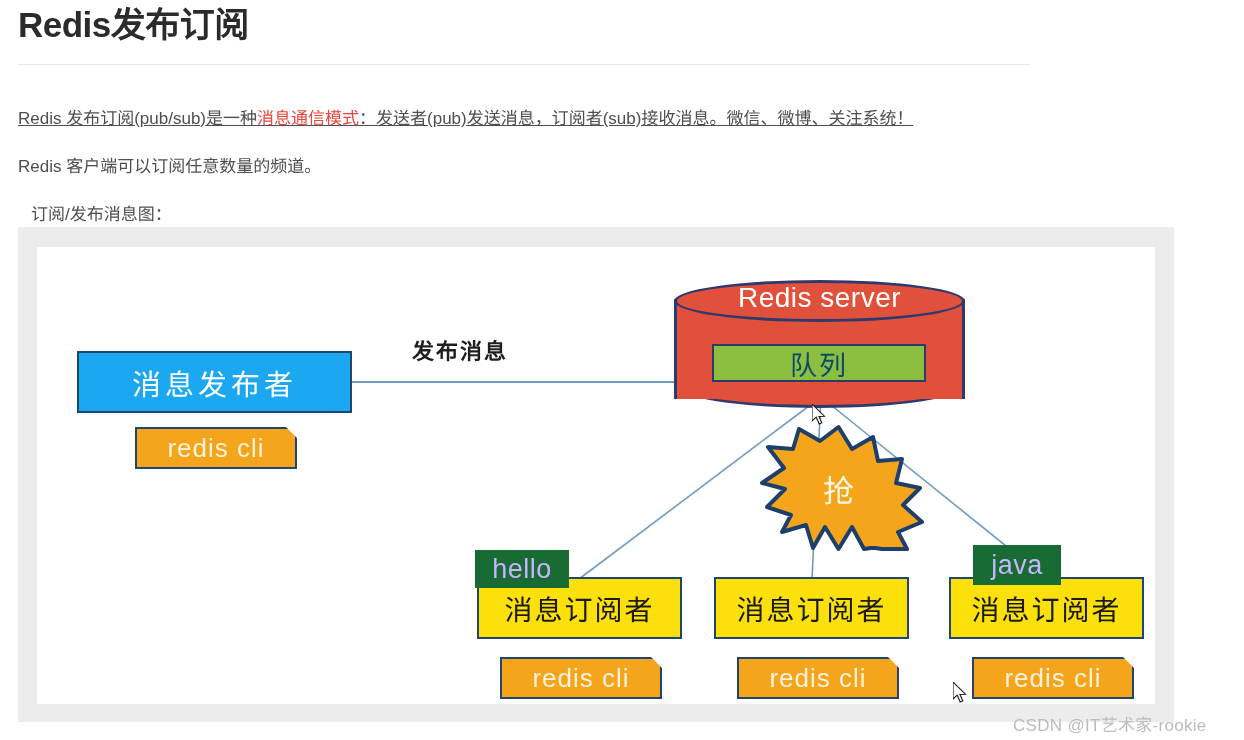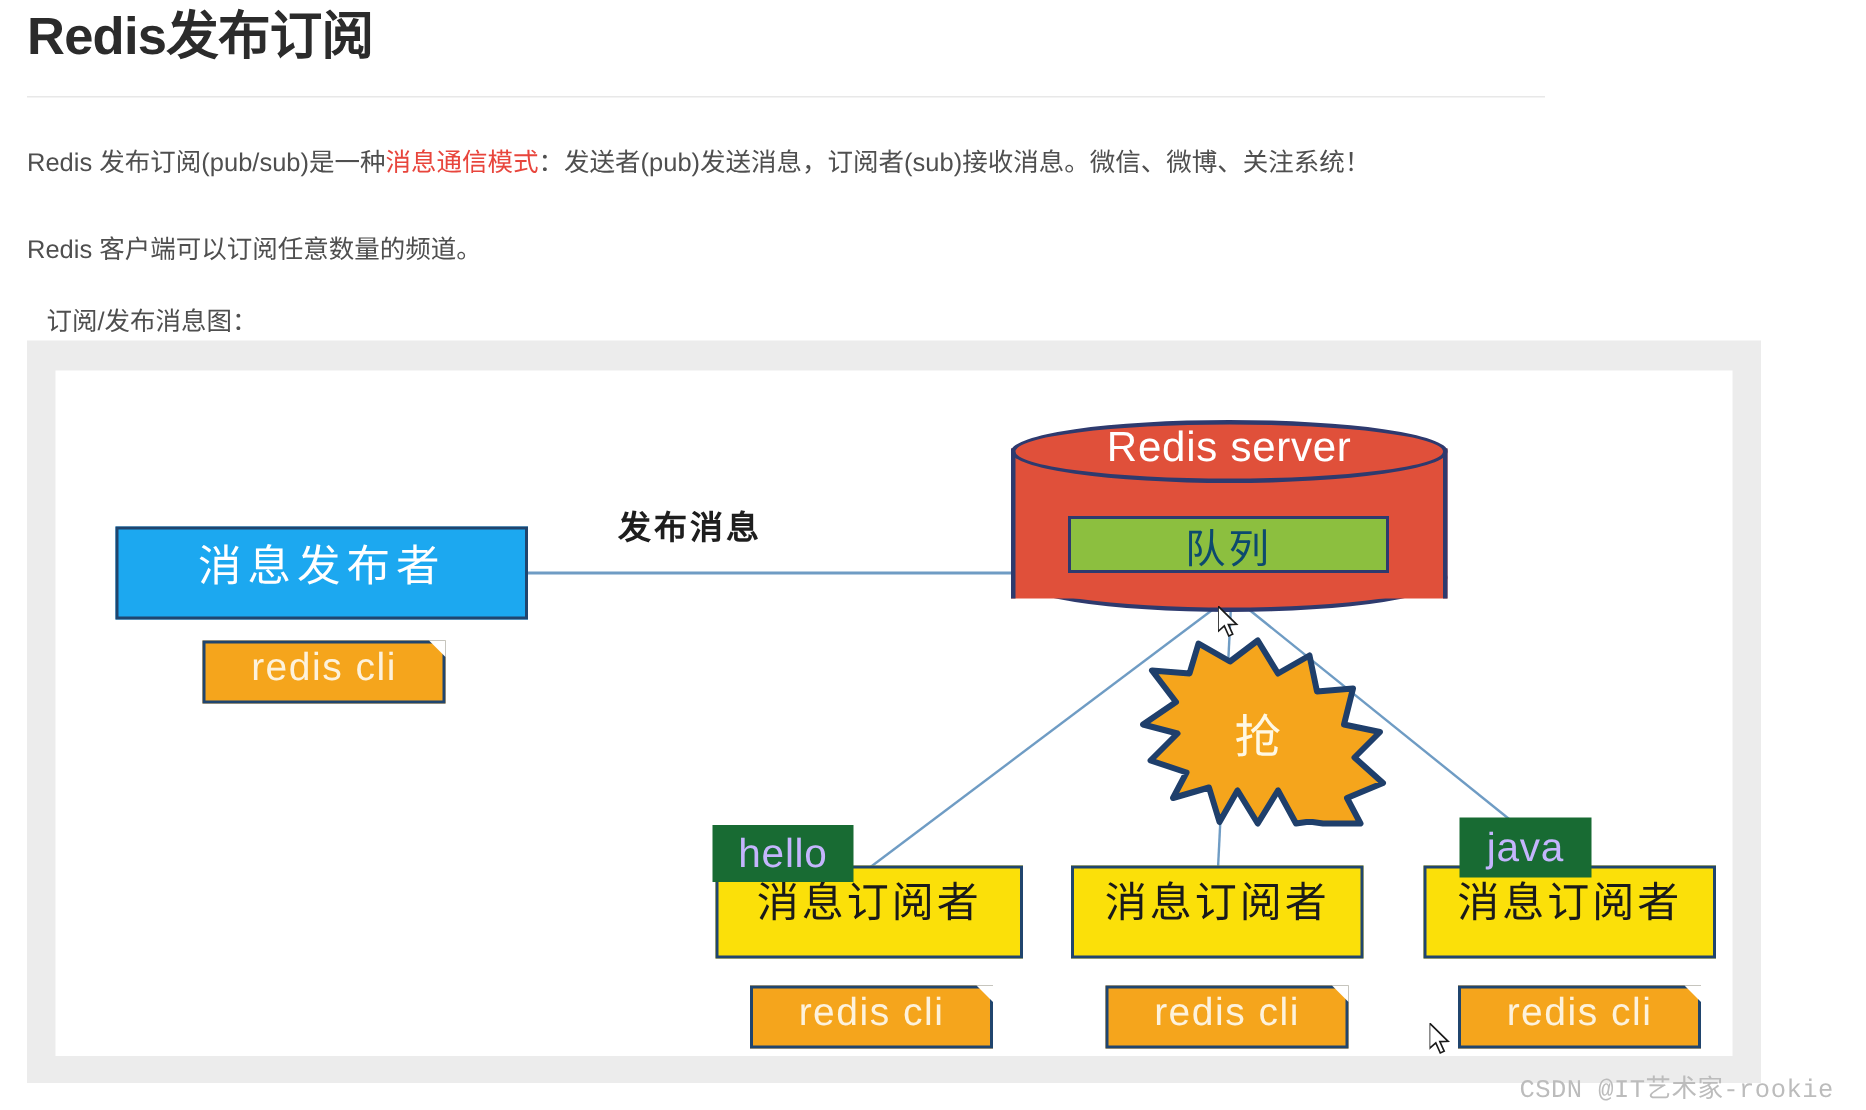--- a/index.html
+++ b/index.html
@@ -40,21 +40,21 @@
 
   
   .para {
     position: absolute;
     left: 18px;
     font-size: 17px;
     line-height: 24px;
     color: #4f4f4f;
     white-space: nowrap;
   }
-  .para.p1 { top: 80px; }
+  .para.p1 { top: 90px; text-decoration: underline; }
   .para.p2 { top: 138px; }
   .para.p3 { top: 186px; margin-left: 13px; }
   .hl-red { color: #e8453c; }
 
   
   .figure-shell {
     position: absolute;
     left: 18px;
     top: 227px;
     width: 1156px;
@@ -80,21 +80,21 @@
     position: absolute;
     left: 0; top: 0;
     width: 1118px;
     height: 457px;
   }
 
   .node {
     position: absolute;
     box-sizing: border-box;
     display: flex;
-    align-items: flex-start;
+    align-items: center;
     justify-content: center;
     white-space: nowrap;
   }
 
   
   .publisher-box {
     left: 40px;
     top: 104px;
     width: 275px;
     height: 62px;
@@ -269,21 +269,20 @@
 
   
   .watermark {
     position: absolute;
     left: 1013px;
     top: 711px;
     font-size: 17px;
     color: #bcbcbc;
     white-space: nowrap;
     letter-spacing: 0.3px;
-    font-family: Liberation Mono, monospace;
   }
 </style>
 </head>
 <body>
 
 <div class="page-title">Redis发布订阅</div>
 <div class="title-rule"></div>
 
 <p class="para p1"><span>Redis 发布订阅(pub/sub)是一种</span><span class="hl-red">消息通信模式</span><span>：发送者(pub)发送消息，订阅者(sub)接收消息。微信、微博、关注系统！</span></p>
 

